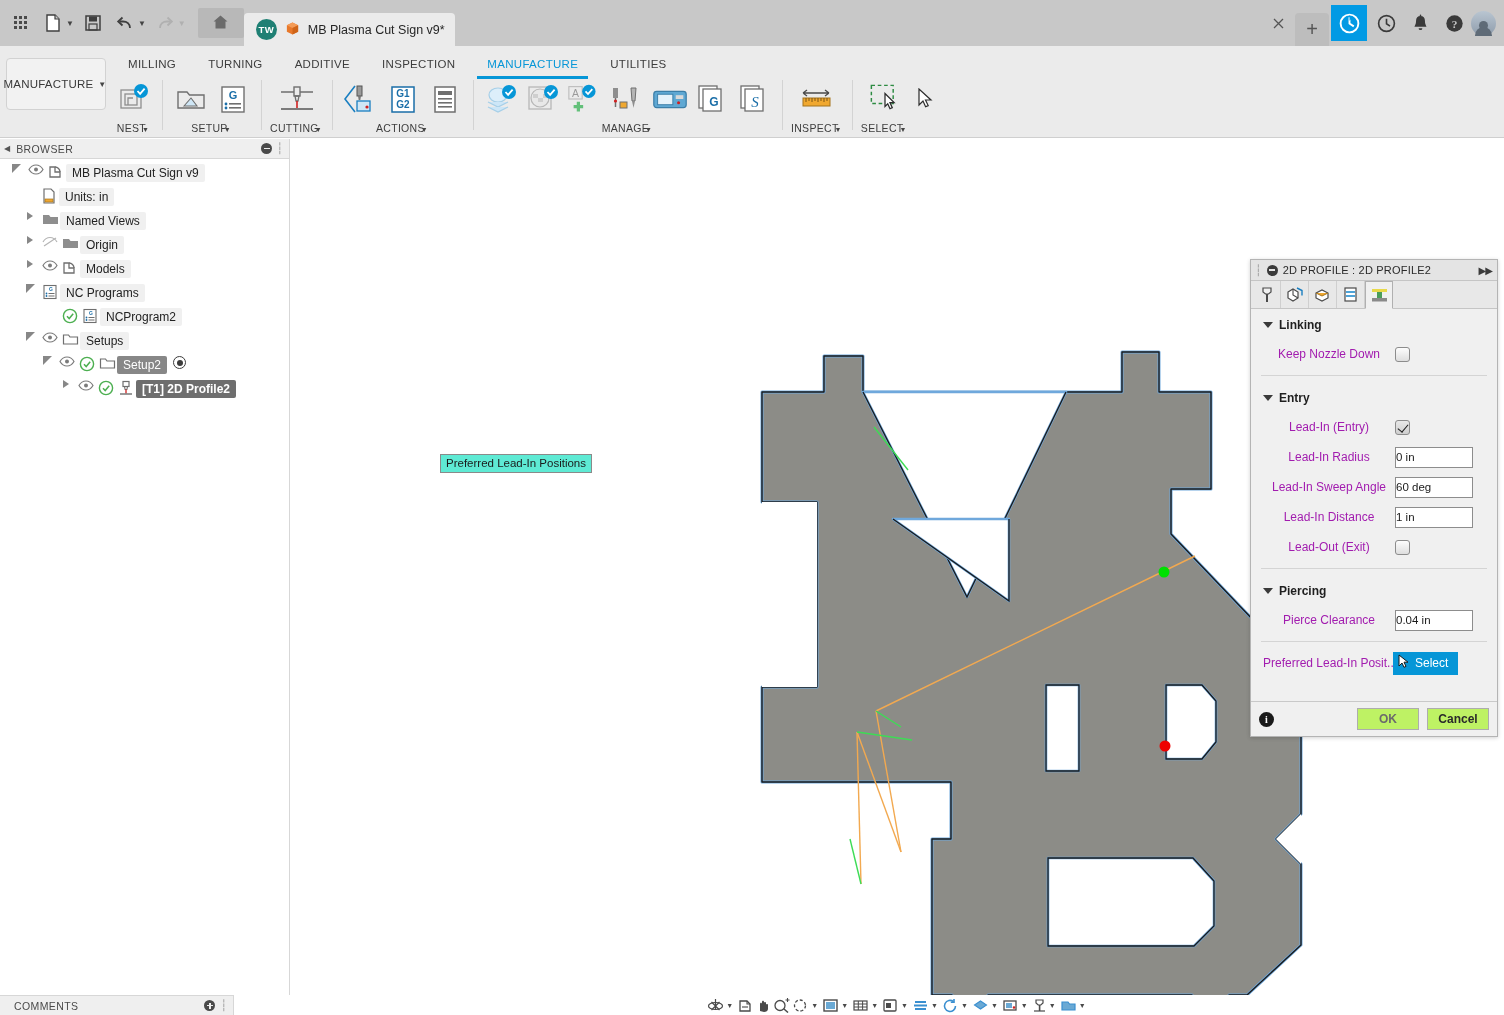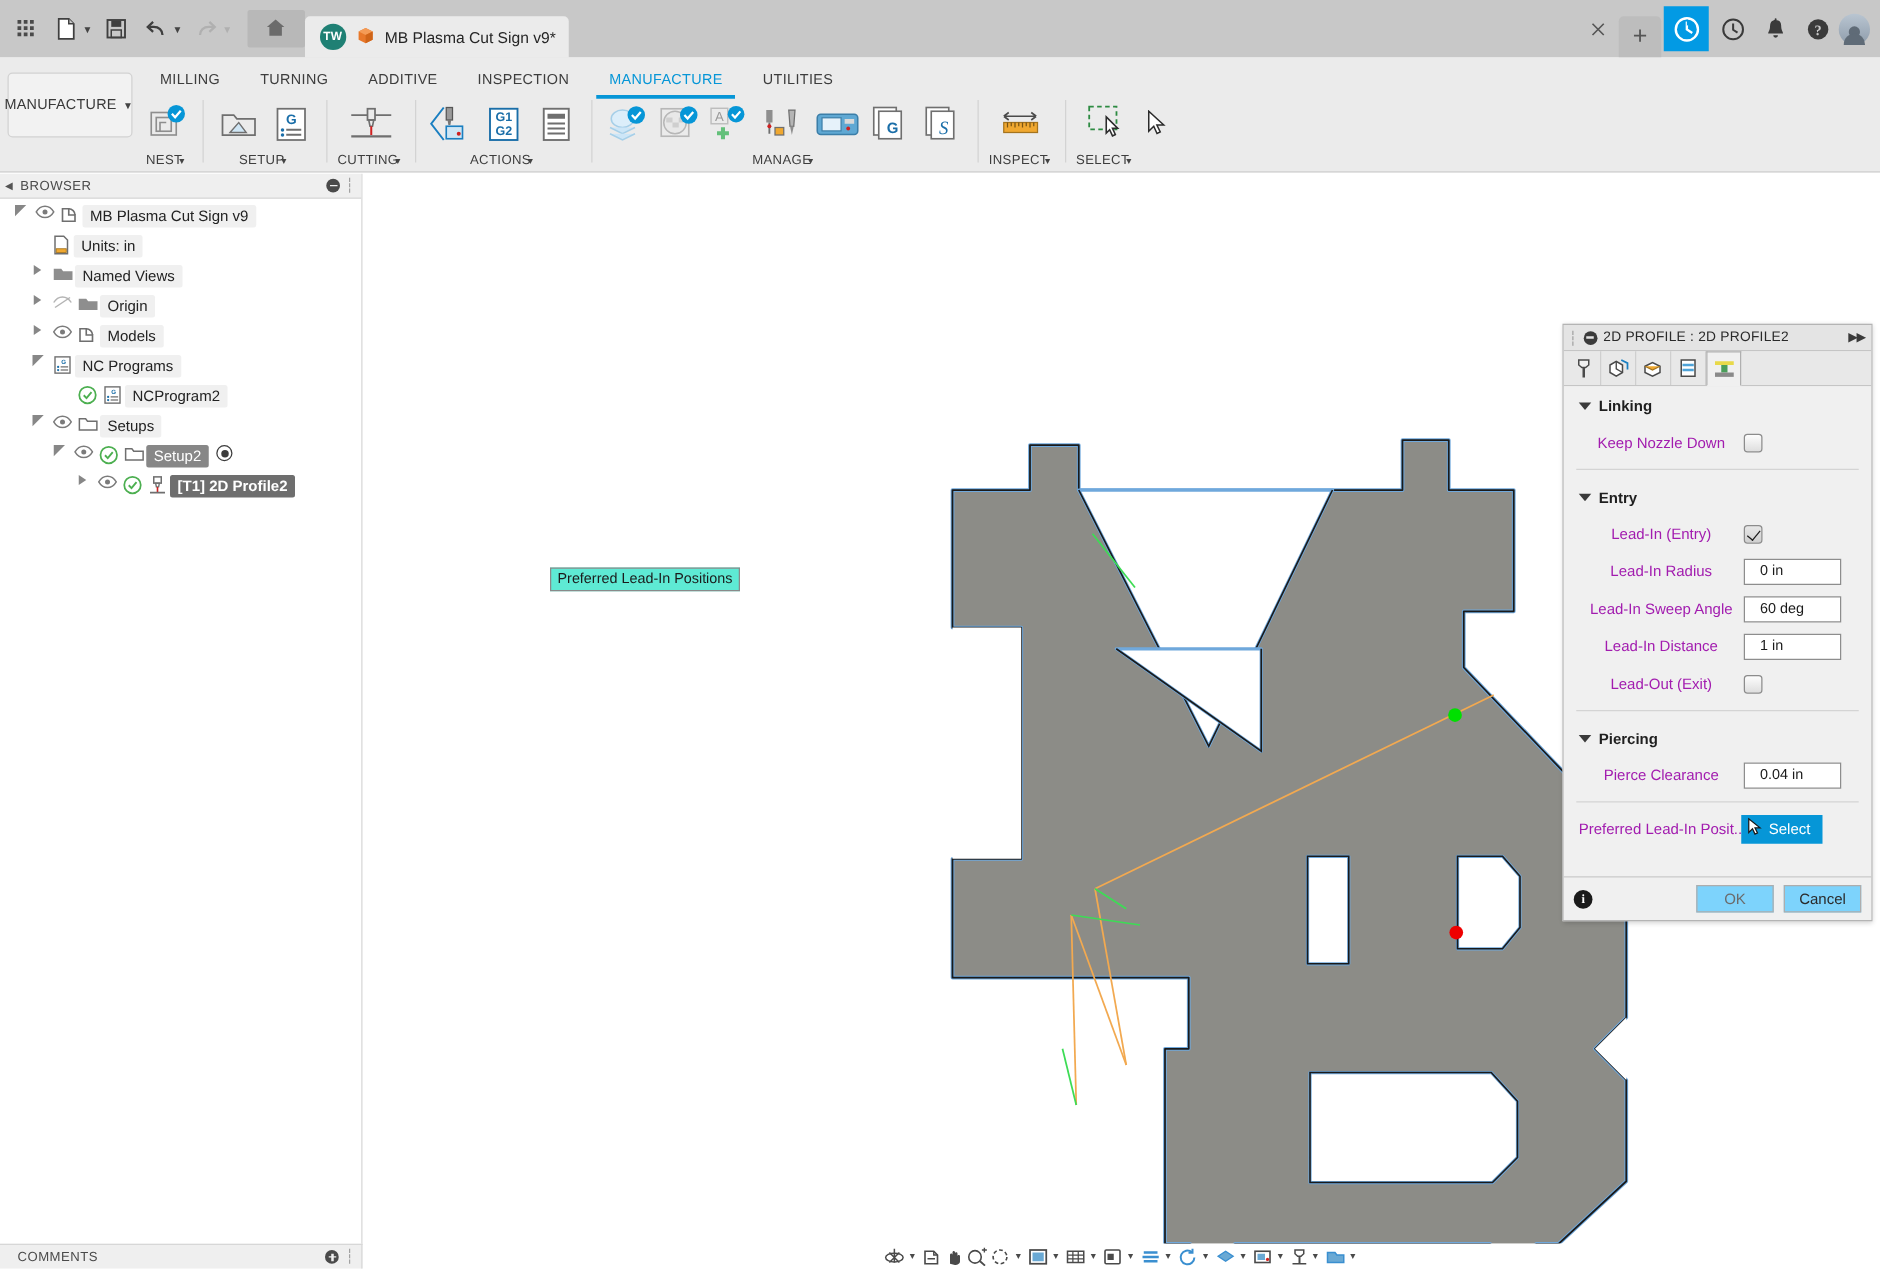--- a/index.html
+++ b/index.html
@@ -122,21 +122,21 @@
   .eye { flex: none; }
   .chk { flex: none; }
   .tlabel { padding: 2px 6px; background: #f0f0f0; border-radius: 2px; color: #222; font-size: 12px; white-space: nowrap;}
   .tlabel.sel { background: #878787; color: #ffffff; }
   .tlabel.sel2 { background: #6e6e6e; color: #ffffff; font-weight: 600;}
   .ticon { width: 20px; display:flex; align-items:center; justify-content:center; flex:none; }
   .radio-dot { width:13px;height:13px;border-radius:50%;border:1.5px solid #3c3c3c;display:flex;align-items:center;justify-content:center;margin-left:6px;}
   .radio-dot i { width:6px;height:6px;border-radius:50%;background:#3c3c3c;display:block;}
 
   .comments {
-    position: absolute; left: 0; top: 995px; width: 290px; height: 20px;
+    position: absolute; left: 0; top: 995px; width: 234px; height: 20px;
     background: #efefef; border-top: 1px solid #d7d7d7; border-right: 1px solid #d7d7d7;
     display: flex; align-items: center; padding: 0 6px 0 14px;
   }
   .comments .c-title { font-size: 10.5px; color: #4a4a4a; letter-spacing: .4px; }
   .circle-plus {
     width: 11px; height: 11px; border-radius: 50%; background: #4a4a4a; position: relative;
   }
   .circle-plus::before { content:''; position:absolute; left:2.5px; top:4.75px; width:6px; height:1.5px; background:#efefef;}
   .circle-plus::after { content:''; position:absolute; top:2.5px; left:4.75px; height:6px; width:1.5px; background:#efefef;}
 
@@ -183,38 +183,39 @@
   .row .rlabel { font-size: 12px; color: #a21caf; width: 132px; flex:none; white-space: nowrap; text-align: center;}
   .cbox { width: 15px; height: 15px; border: 1px solid #8c8c8c; border-radius: 3px;
           background: linear-gradient(#fdfdfd,#dedede); }
   .cbox.checked { background: linear-gradient(#e8e8e8,#cfcfcf); position: relative; }
   .cbox.checked::after {
     content:''; position:absolute; left:4px; top:1px; width:5px; height:9px;
     border: solid #1a1a1a; border-width: 0 1.6px 1.6px 0; transform: rotate(40deg);
   }
   .tinput {
     width: 78px; height: 21px; border: 1px solid #8d8d8d; background: #fff;
-    font-size: 11.5px; color: #1a1a1a; padding: 0 12px; line-height: 19px;
+    font-size: 11.5px; color: #1a1a1a; padding: 0 0; line-height: 19px;
   }
   .sep { height: 1px; background: #d4d4d4; margin: 6px 10px; }
   .select-btn {
     height: 23px; background: #0696d7; color: #fff; font-size: 12px;
     display: flex; align-items: center; gap: 5px; padding: 0 10px 0 5px;
   }
   .props-footer {
     height: 35px; border-top: 1px solid #c9c9c9; background: #f0f0f0;
     display: flex; align-items: center; padding: 0 8px;
   }
   .info-i { width:15px;height:15px;border-radius:50%;background:#1a1a1a;color:#fff;
             font-size:10px;font-weight:bold;display:flex;align-items:center;justify-content:center;
             font-family:"Liberation Serif",serif;}
   .btn {
-    min-width: 62px; height: 22px; border: 1px solid #adadad; background: #7dd3fc;
+    min-width: 62px; height: 22px; border: 1px solid #adadad; background: #bef264;
     font-size: 12px; color: #6b6b6b; display:flex; align-items:center; justify-content:center;
     margin-left: 8px;
+    font-weight: bold;
   }
   .btn.cancel { color: #2a2a2a; }
 
   
   .navbar {
     position: absolute; left: 291px; top: 995px; width: 1213px; height: 20px;
     background: #ffffff; display: flex; align-items: center; justify-content: center;
     gap: 2px; overflow: hidden;
   }
   .navbtn { display:flex; align-items:center; height: 20px; }

